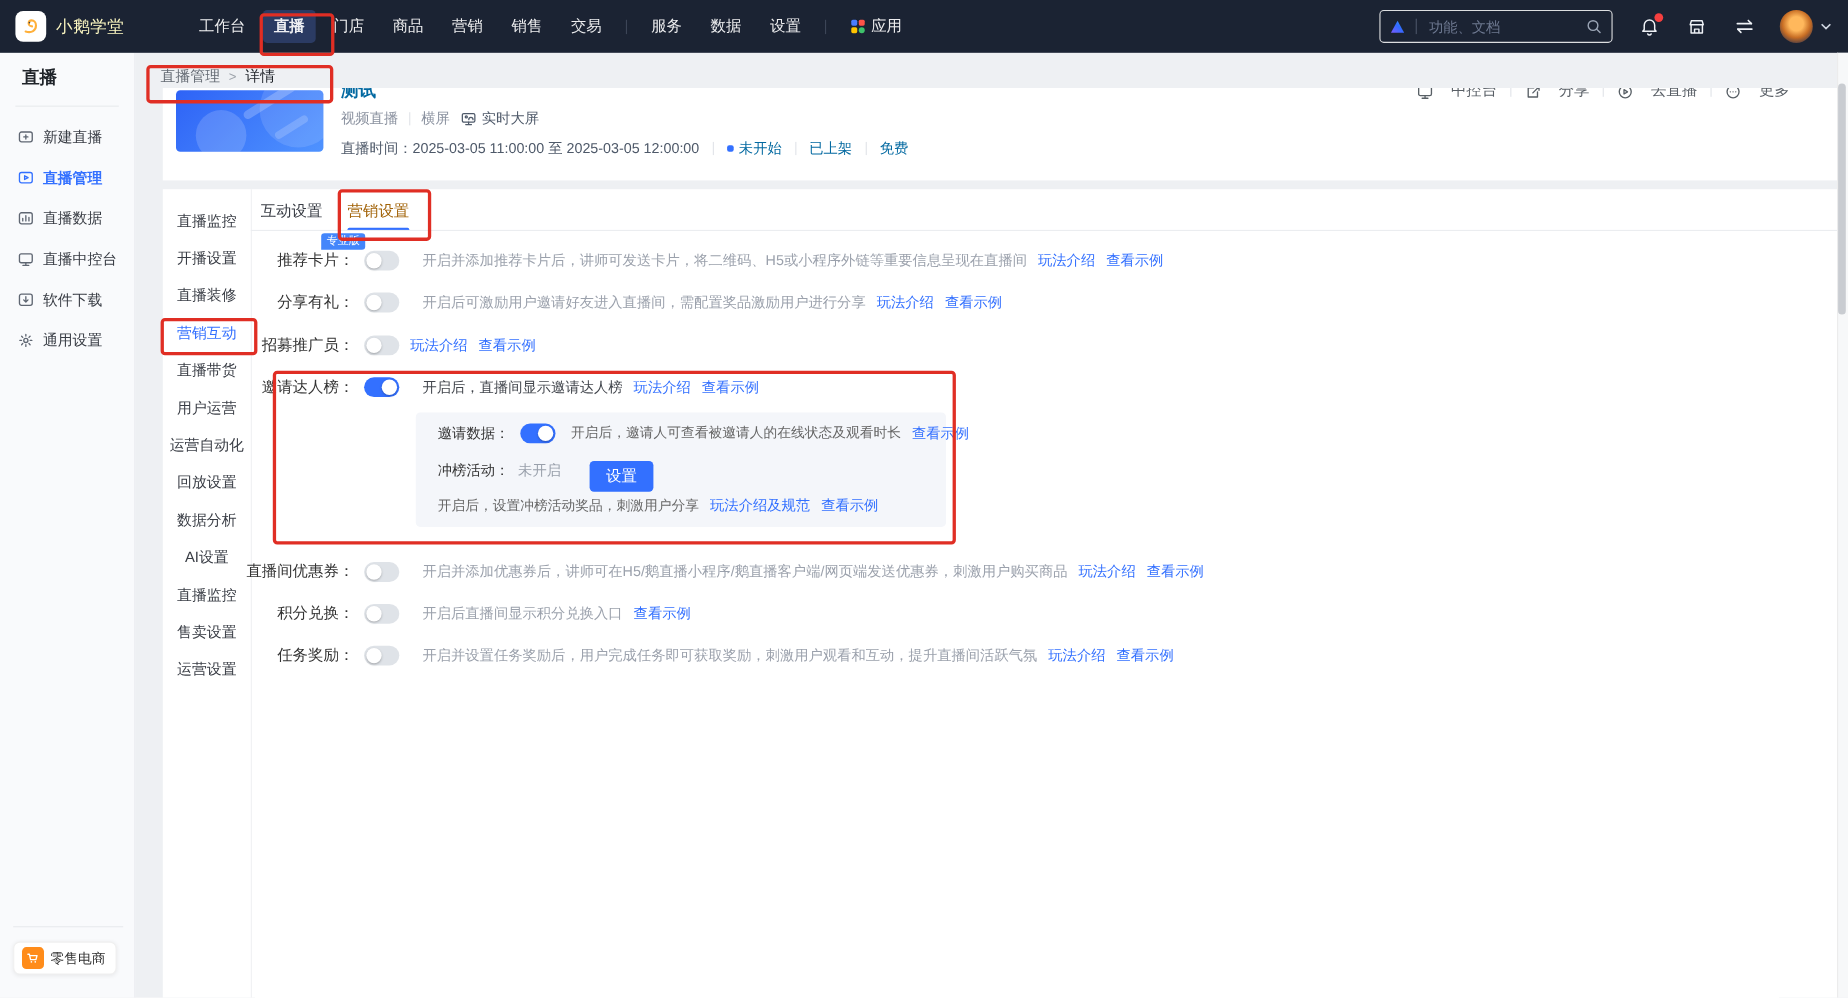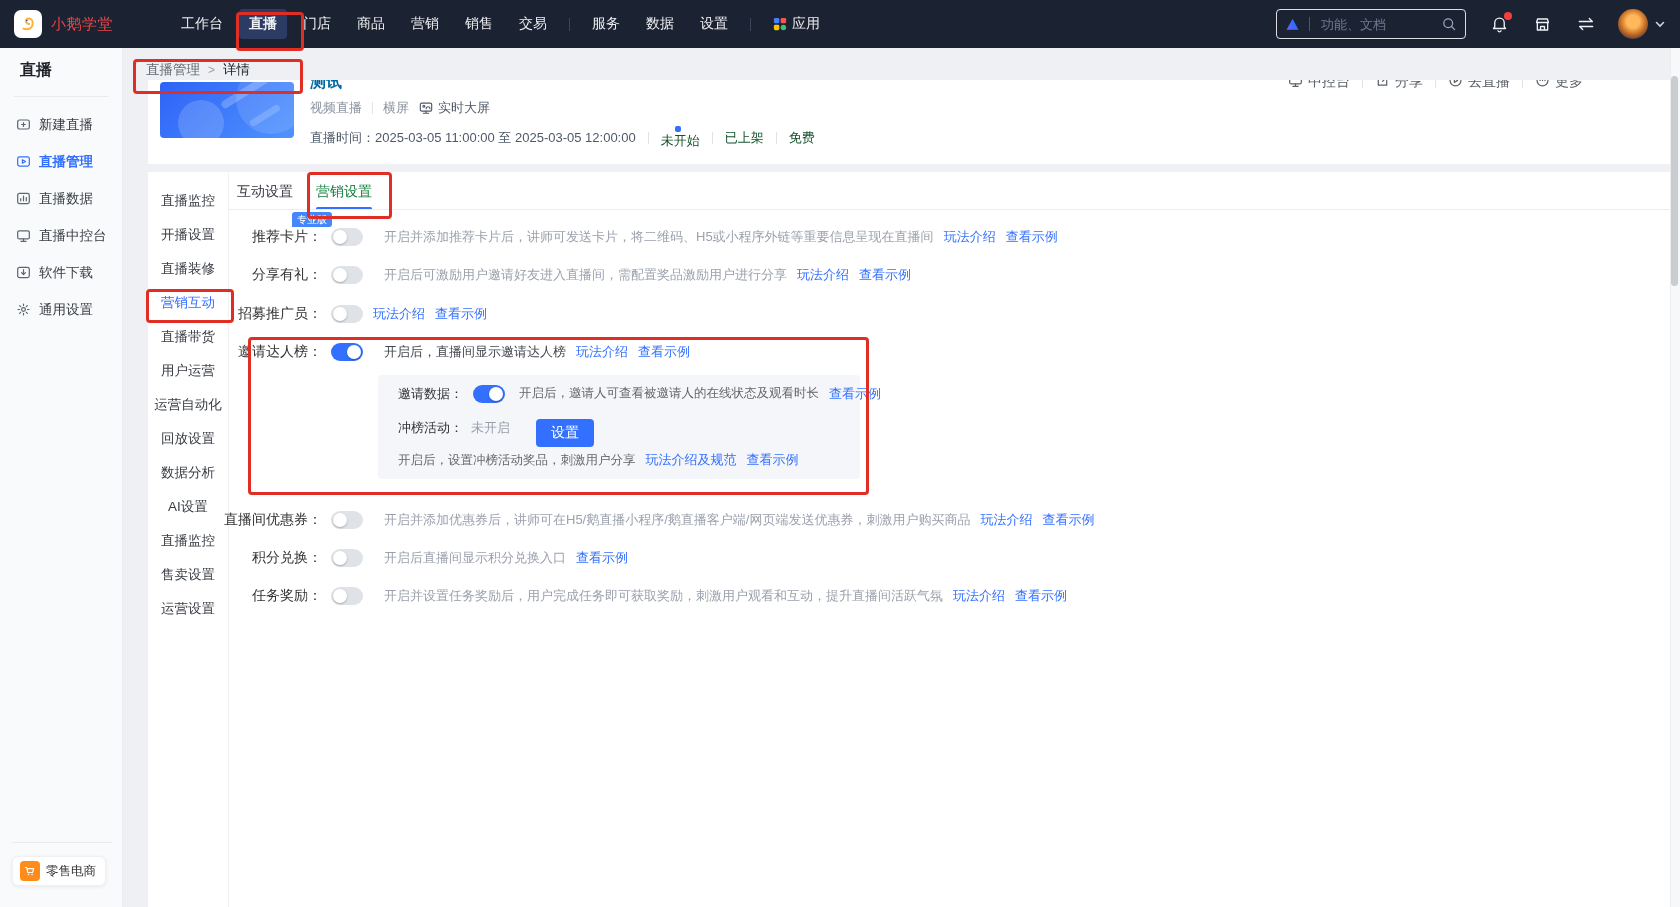--- a/index.html
+++ b/index.html
@@ -12,28 +12,28 @@
   svg{display:block;}
 
   
   .topnav{
     position:absolute;left:0;top:0;width:1680px;height:48px;
     background:#1b2333;display:flex;align-items:center;
     padding:0 14px;box-sizing:border-box;color:#fff;z-index:20;
   }
   .brand{display:flex;align-items:center;gap:9px;}
   .brand-logo{width:28px;height:28px;background:#fff;border-radius:7px;display:flex;align-items:center;justify-content:center;}
-  .brand-name{font-size:15px;color:#ef4444;font-weight:500;letter-spacing:.5px;}
+  .brand-name{font-size:15px;color:#fef9c3;font-weight:500;letter-spacing:.5px;}
   .nav-menu{display:flex;align-items:center;gap:6px;margin-left:58px;}
   .nav-item{font-size:14px;color:rgba(255,255,255,.92);padding:6px 10px;border-radius:4px;cursor:pointer;white-space:nowrap;display:flex;align-items:center;gap:5px;}
   .nav-item.active{background:#2b3b63;font-weight:bold;}
   .nav-sep{width:1px;height:13px;background:#3c4557;margin:0 6px;}
   .nav-right{margin-left:auto;display:flex;align-items:center;}
   .searchbox{
-    width:190px;height:30px;border:1px solid rgba(255,255,255,.85);border-radius:4px;
+    width:212px;height:30px;border:1px solid rgba(255,255,255,.85);border-radius:4px;
     display:flex;align-items:center;padding:0 8px;box-sizing:border-box;gap:9px;
   }
   .search-divider{width:1px;height:14px;background:#4b5568;}
   .searchbox input{
     flex:1;min-width:0;background:transparent;border:none;outline:none;
     color:#dfe3ec;font-size:13px;font-family:inherit;
   }
   .searchbox input::placeholder{color:#6d7890;}
   .icon-btn{position:relative;margin-left:24px;cursor:pointer;}
   .bell-dot{position:absolute;right:-3px;top:-3px;width:8px;height:8px;border-radius:50%;background:#f53f3f;}
@@ -76,32 +76,32 @@
   .thumb .sh1{position:absolute;left:18px;top:18px;width:46px;height:46px;border-radius:50%;background:rgba(255,255,255,.16);}
   .thumb .sh2{position:absolute;right:-12px;top:-18px;width:70px;height:70px;border-radius:50%;background:rgba(255,255,255,.12);}
   .thumb .sh3{position:absolute;left:58px;top:6px;width:54px;height:8px;background:rgba(255,255,255,.22);border-radius:4px;transform:rotate(-32deg);}
   .thumb .sh4{position:absolute;left:88px;top:30px;width:34px;height:7px;background:rgba(255,255,255,.18);border-radius:4px;transform:rotate(-32deg);}
   .hdr-title{position:absolute;left:162px;top:-8px;font-size:16px;font-weight:bold;color:#0369a1;}
   .hdr-meta{position:absolute;left:162px;top:19px;display:flex;align-items:center;gap:10px;font-size:13px;color:#8a919f;}
   .hdr-meta .screenmode{display:flex;align-items:center;gap:5px;color:#4e5969;}
   .hdr-time{position:absolute;left:162px;top:46px;display:flex;align-items:center;gap:12px;font-size:13px;color:#4e5969;}
   .pipe{width:1px;height:12px;background:#e0e3e8;}
   .status-dot{width:6px;height:6px;border-radius:2px;background:#3370ff;margin-right:5px;}
-  .hdr-status-item{display:flex;align-items:center;color:#14532d;flex-direction:column;}
+  .hdr-status-item{display:flex;align-items:center;color:#0369a1;}
   .hdr-actions{position:absolute;left:1140px;top:-7px;display:flex;align-items:center;gap:12px;}
-  .hdr-action{display:flex;align-items:flex-start;gap:5px;font-size:14px;color:#595f66;cursor:pointer;white-space:nowrap;}
+  .hdr-action{display:flex;align-items:flex-end;gap:16px;font-size:14px;color:#595f66;cursor:pointer;white-space:nowrap;}
 
   
   .submenu{position:absolute;left:0;top:12px;width:80px;}
   .submenu-item{height:34px;display:flex;align-items:center;justify-content:center;font-size:13.5px;color:#383c44;cursor:pointer;white-space:nowrap;}
   .submenu-item.active{color:#3370ff;}
   .vdivider{position:absolute;left:80px;top:0;width:1px;height:735px;background:#f0f1f3;}
   .tabbar-tabs{position:absolute;left:89px;top:11px;display:flex;gap:23px;}
   .tab{font-size:14px;color:#383c44;cursor:pointer;}
-  .tab.active{color:#15803d;font-weight:500;}
+  .tab.active{color:#a16207;font-weight:500;}
   .tab-underline{position:absolute;left:168px;top:35px;width:56px;height:3px;background:#3370ff;border-radius:2px;}
   .tab-border{position:absolute;left:80px;top:37px;width:1442px;height:1px;background:#ebedf0;}
 
   .pro-badge{
     position:absolute;left:144px;top:40px;background:#4486fb;color:#fff;
     font-size:10px;line-height:15px;padding:0 5px;border-radius:3px 3px 3px 0;
   }
   .setting-row{position:absolute;left:0;width:1500px;height:28px;display:flex;align-items:center;}
   .row-label{width:174px;text-align:right;font-size:14px;color:#333;flex:none;white-space:nowrap;}
   .toggle{position:relative;width:32px;height:18px;border-radius:9px;background:#dfe3e8;flex:none;margin-left:9px;cursor:pointer;}

